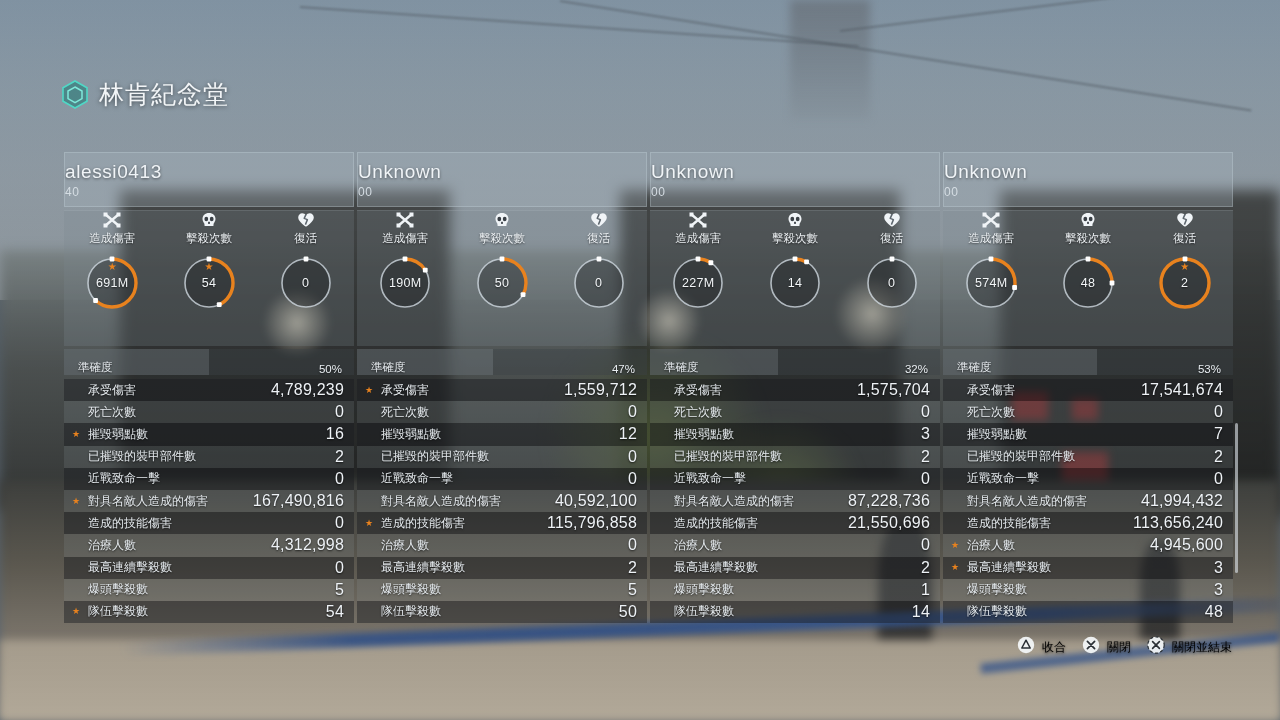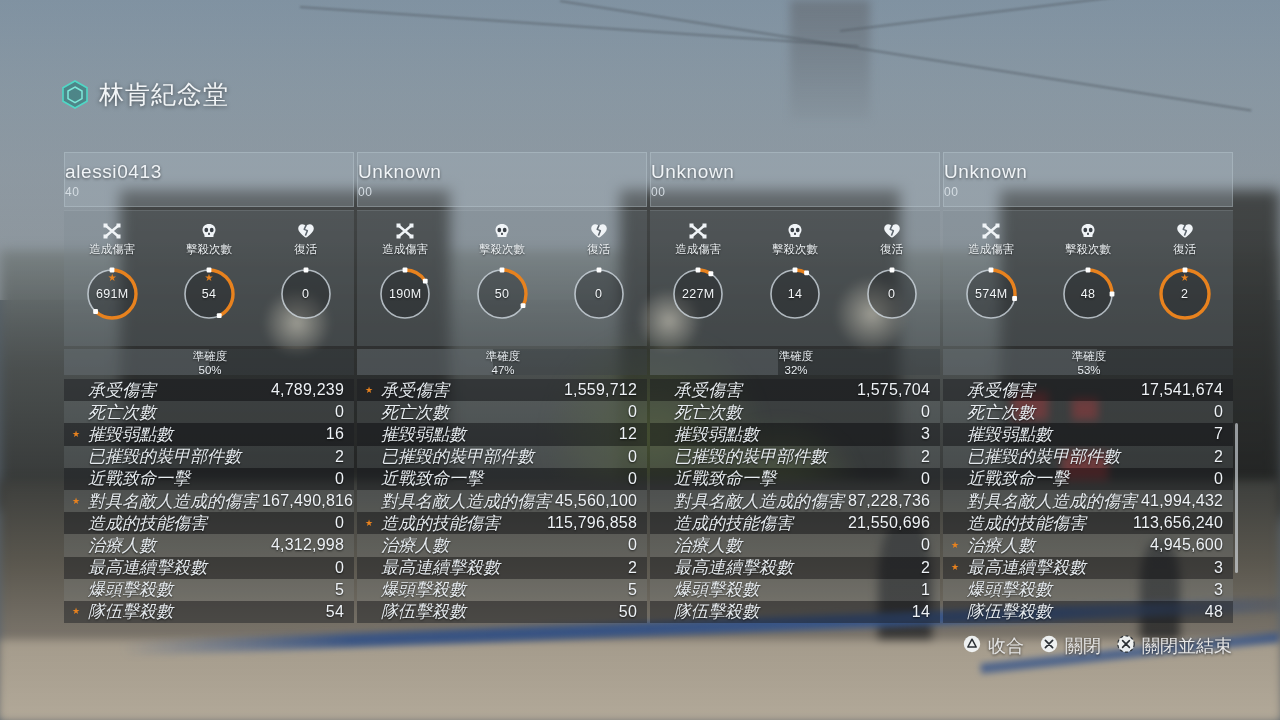--- a/index.html
+++ b/index.html
@@ -112,21 +112,20 @@
     font-size: 19px; color: #f0f4f7; letter-spacing: 0.6px;
     text-shadow: 0 1px 3px rgba(0,0,0,0.5);
   }
   .plevel { font-size: 12px; color: #d5dde3; margin-top: 2px; letter-spacing: 0.6px; }
 
   .gauge-box {
     height: 136px; margin-top: 3px;
     background: rgba(122,134,144,0.26);
     border-top: 1px solid rgba(210,222,230,0.14);
     display: flex; justify-content: space-around; align-items: flex-start;
-    padding-top: 11px;
   }
   .gauge-cell { width: 90px; display: flex; flex-direction: column; align-items: center; }
   .g-icon { height: 17px; display: flex; align-items: center; justify-content: center; }
   .g-label {
     font-size: 11.5px; color: #eef2f5; margin-top: 3px;
     text-shadow: 0 1px 2px rgba(0,0,0,0.6);
   }
   .ring-wrap { position: relative; width: 56px; height: 56px; margin-top: 9px; }
   .ring-wrap svg { position: absolute; inset: 0; }
   .ring-val {
@@ -135,62 +134,61 @@
     text-shadow: 0 1px 2px rgba(0,0,0,0.6);
   }
   .ring-star {
     position: absolute; left: 50%; top: 7px; transform: translateX(-50%);
     font-size: 10px; color: #e8821e; line-height: 1;
   }
 
   .acc-row {
     height: 26px; margin-top: 3px; position: relative;
     background: rgba(60,66,72,0.42);
-    display: flex; align-items: center; justify-content: space-between;
-    padding: 0 12px 0 14px; overflow: hidden; flex-direction: column;
+    display: flex; align-items: flex-end; justify-content: space-between;
+    padding: 0 12px 0 14px; overflow: hidden;
   }
   .acc-fill {
     position: absolute; left: 0; top: 0; bottom: 0;
     background: rgba(190,200,210,0.17);
   }
   .acc-label, .acc-val {
     position: relative; font-size: 11.5px; color: #e9eef2;
     text-shadow: 0 1px 2px rgba(0,0,0,0.65);
   }
 
   .stats-box { margin-top: 4px; position: relative; }
   .srow {
     height: 22.2px; display: flex; align-items: center;
     padding-left: 8px; padding-right: 10px; gap: 4px;
   }
   .srow.odd  { background: rgba(26,29,32,0.46); }
   .srow.even { background: rgba(148,158,168,0.17); }
   .star-slot { width: 12px; font-size: 9px; color: #e8821e; line-height: 1; flex: 0 0 12px; }
   .s-label {
-    flex: 1 1 auto; font-size: 17px; color: #e6ebef; white-space: nowrap;
+    flex: 1 1 auto; font-size: 12px; color: #e6ebef; white-space: nowrap;
     text-shadow: 0 1px 2px rgba(0,0,0,0.7);
-    font-style: italic;
   }
   .s-val {
     font-size: 16px; color: #eef2f6; letter-spacing: 0.2px;
     text-shadow: 0 1px 2px rgba(0,0,0,0.7);
   }
   .scrollbar {
     position: absolute; right: -5px; top: 44px; width: 3px; height: 150px;
     background: rgba(225,232,238,0.6); border-radius: 2px;
   }
 
   
   .footer {
     position: absolute; right: 48px; bottom: 62px;
     display: flex; align-items: center; gap: 16px;
   }
   .fbtn { display: flex; align-items: center; gap: 7px; }
   .fbtn-label {
-    font-size: 18px; color: #e5e5e5; text-shadow: 0 1px 3px rgba(0,0,0,0.7);
+    font-size: 12px; color: #000000; text-shadow: 0 1px 3px rgba(0,0,0,0.7);
   }
   .pad { width: 18px; height: 18px; }
 </style>
 </head>
 <body>
 
 <div id="bg">
   <div class="sky"></div>
   <div class="tower"></div>
   <div class="wire" style="left:300px; top:6px;  width:560px; transform:rotate(4deg);"></div>
@@ -451,21 +449,21 @@
           <span class="s-val">0</span>
         </div>
         <div class="srow odd">
           <span class="star-slot"></span>
           <span class="s-label">近戰致命一擊</span>
           <span class="s-val">0</span>
         </div>
         <div class="srow even">
           <span class="star-slot"></span>
           <span class="s-label">對具名敵人造成的傷害</span>
-          <span class="s-val">45,560,100</span>
+          <span class="s-val">40,592,100</span>
         </div>
         <div class="srow odd">
           <span class="star-slot">★</span>
           <span class="s-label">造成的技能傷害</span>
           <span class="s-val">115,796,858</span>
         </div>
         <div class="srow even">
           <span class="star-slot"></span>
           <span class="s-label">治療人數</span>
           <span class="s-val">0</span>

